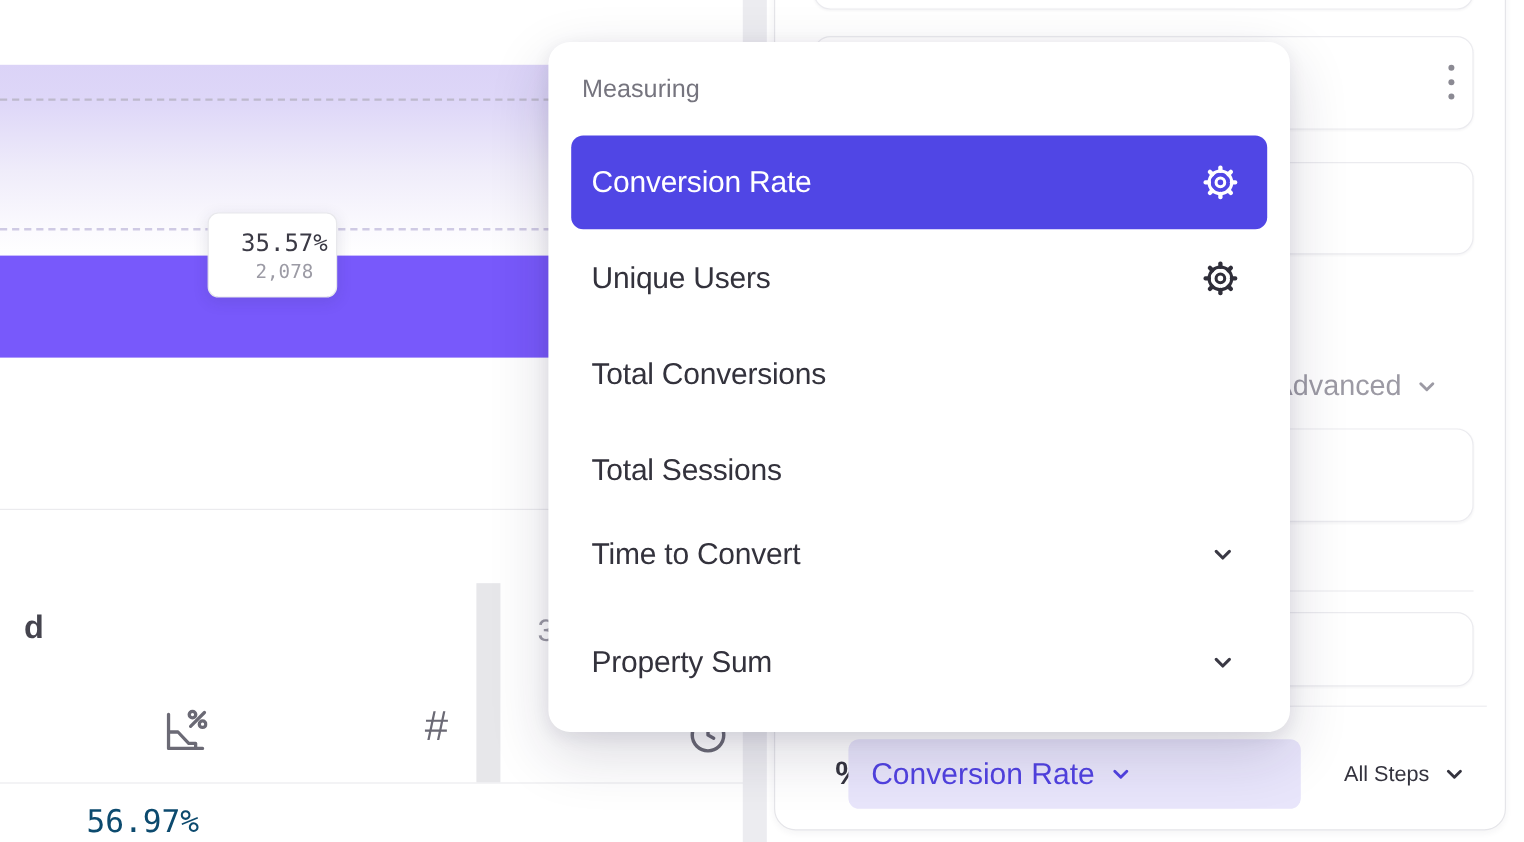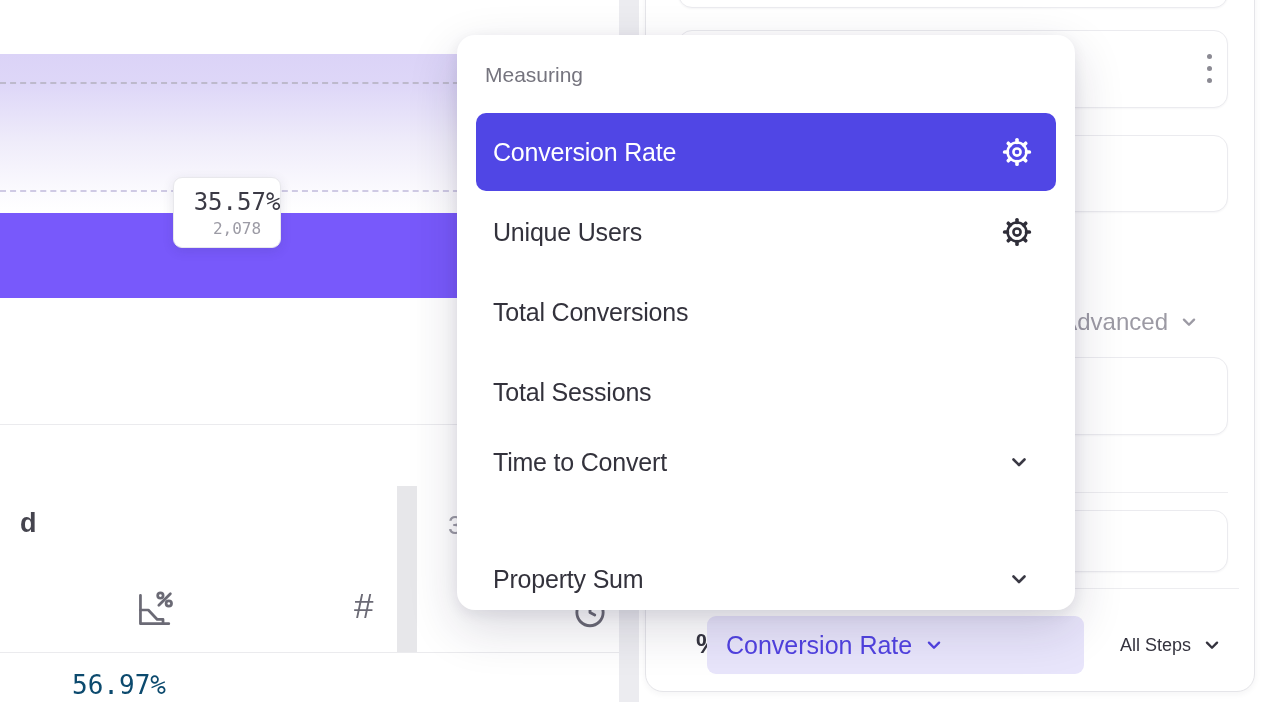--- a/index.html
+++ b/index.html
@@ -20,21 +20,21 @@
   }
   .dash1 { left:0; top:82px; width:620px; height:0; border-top:2px dashed #bdb9cc; z-index:2; }
   .dash2 { left:0; top:190px; width:620px; height:0; border-top:2px dashed #cfcae4; z-index:2; }
   .funnel-bar { left:0; top:213px; width:620px; height:85px; background:var(--funnel-bar,#7859fb); z-index:2; }
   .tooltip {
     left:173px; top:177px; width:108px; height:71px; background:#fff;
     border:1px solid #e8e8ec; border-radius:9px; z-index:3;
     box-shadow:0 3px 12px rgba(40,40,80,.12);
     display:flex; flex-direction:column; align-items:center; justify-content:center; gap:3px;
   }
-  .tooltip-rate { font-family:"DejaVu Sans Mono", monospace; font-size:24px; color:#3b3a45; }
+  .tooltip-rate { font-family:"DejaVu Sans Mono", monospace; font-size:20px; color:#3b3a45; }
   .tooltip-count { font-family:"DejaVu Sans Mono", monospace; font-size:16px; color:#9c9ba5; }
   .step-label { left:0; top:330px; font-size:26px; font-weight:700; color:#2e2d38; z-index:2; letter-spacing:-0.3px; }
   .hline-1 { left:0; top:424px; width:620px; height:1px; background:#ebebee; z-index:2; }
   .hline-2 { left:0; top:652px; width:620px; height:1px; background:#ebebee; z-index:2; }
   .vline-table { left:397px; top:486px; width:1px; height:166px; background:#e7e7ea; z-index:2; }
   .hdr-frag-left { left:0; top:508px; font-size:27px; font-weight:600; color:#45444e; z-index:2; }
   .hdr-frag-right { left:428px; top:510px; font-size:26px; color:#9b9aa4; z-index:2; }
   .metric-icon { z-index:2; color:var(--icon-gray,#6b6a75); }
   .icon-conv { left:111px; top:589px; }
   .icon-hash { left:334px; top:586px; font-size:35px; font-weight:400; z-index:2; color:var(--icon-gray,#6b6a75); }
@@ -91,21 +91,21 @@
     box-shadow:0 18px 50px rgba(28,24,60,.16), 0 4px 14px rgba(28,24,60,.08);
   }
   .menu-header { position:absolute; left:28px; top:28px; font-size:21px; color:#75747e; }
   .menu-item {
     position:absolute; left:19px; width:580px; height:78px; border-radius:10px;
     display:flex; align-items:center; padding-left:17px; cursor:pointer;
     font-size:25px; font-weight:500; color:var(--text-dark,#33323c); letter-spacing:-0.2px;
   }
   .menu-item.selected { background:var(--accent,#5046e5); color:#fff; }
   .mi-1 { top:78px; } .mi-2 { top:158px; } .mi-3 { top:238px; }
-  .mi-4 { top:318px; } .mi-5 { top:388px; } .mi-6 { top:505px; }
+  .mi-4 { top:318px; } .mi-5 { top:388px; } .mi-6 { top:478px; }
   .trail { position:absolute; right:21px; top:50%; transform:translateY(-50%); display:flex; cursor:pointer; }
   .trail.chevpos { right:25px; }
   .gear-white { color:#ffffff; }
   .gear-dark { color:#2f2e39; }
   .chevron-dark { color:#3a3944; }
   svg { display:block; }
 </style>
 </head>
 <body>
 

